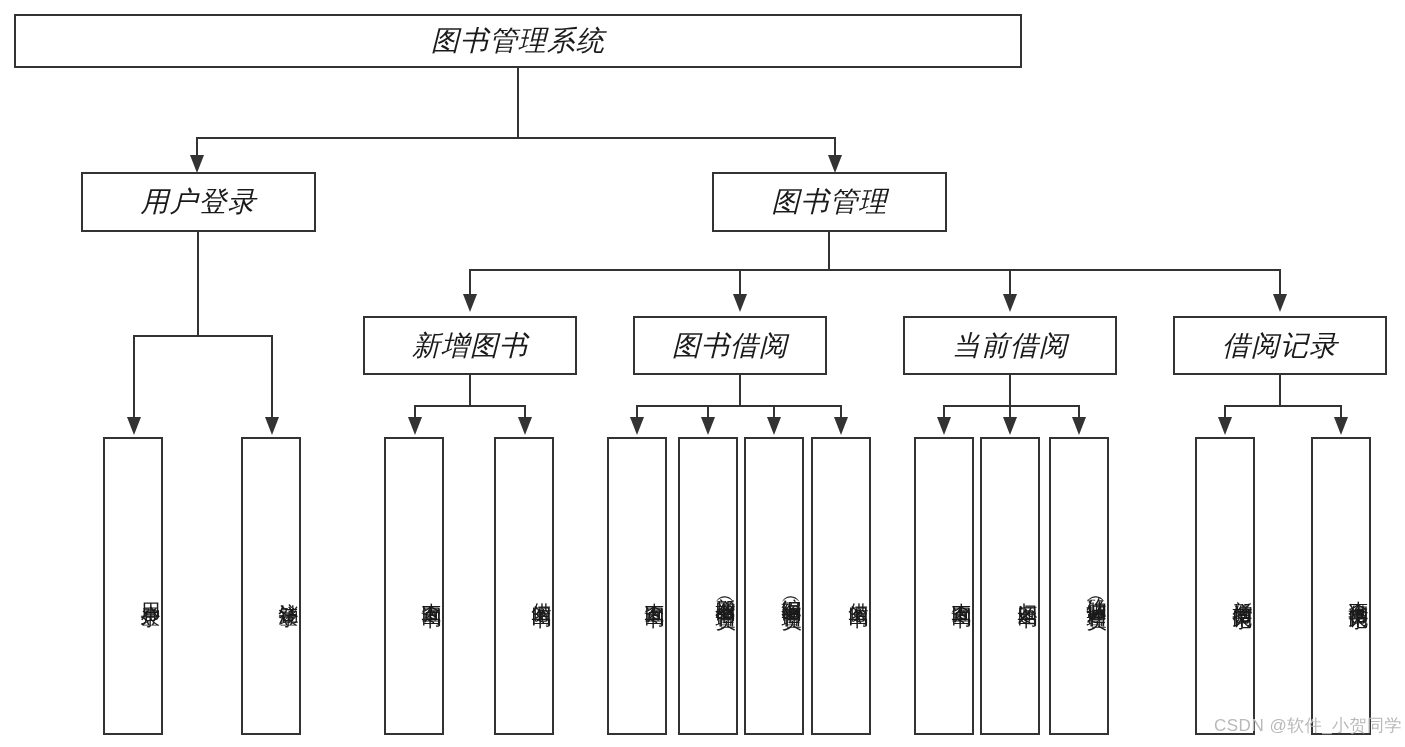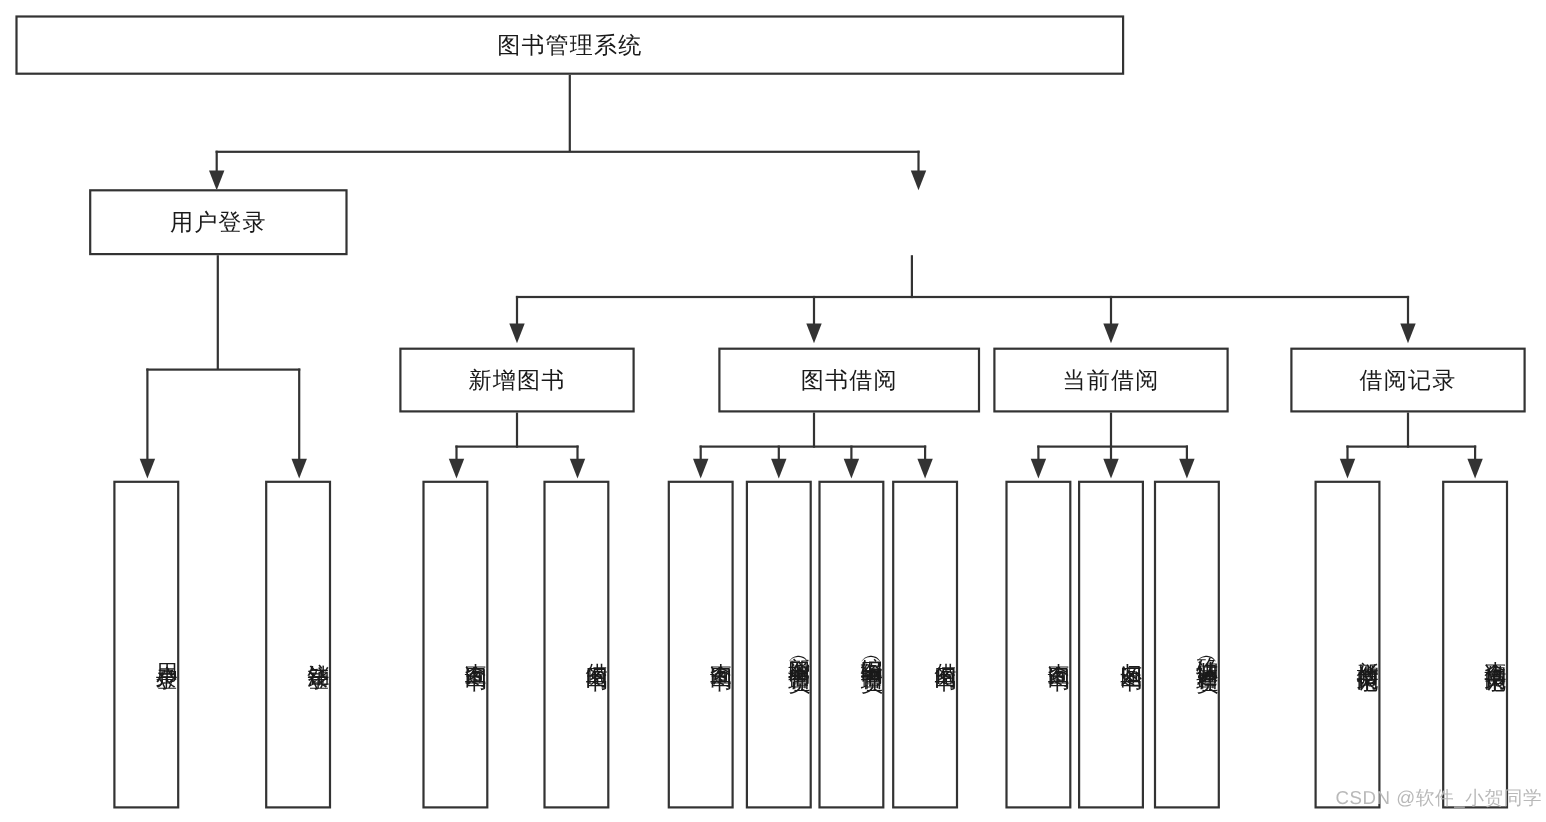--- a/index.html
+++ b/index.html
@@ -21,22 +21,23 @@
     position: absolute;
     box-sizing: border-box;
     border: 2px solid #333333;
     background: #ffffff;
     display: flex;
     align-items: center;
     justify-content: center;
     color: #1a1a1a;
   }
   .node.horiz {
-    font-size: 21px;
+    font-size: 28px;
     letter-spacing: 1px;
+    font-style: italic;
   }
   .node.vert {
     writing-mode: vertical-rl;
     text-orientation: upright;
     font-size: 20px;
     letter-spacing: 2px;
     padding-top: 10px;
     align-items: flex-start;
     justify-content: center;
     line-height: 1.05;
@@ -87,20 +88,23 @@
 
   <div class="vline" style="left:517px; top:68px; height:70px;"></div>
   <div class="hline" style="left:196px; top:137px; width:640px;"></div>
   <div class="vline" style="left:196px; top:137px; height:20px;"></div>
   <div class="vline" style="left:834px; top:137px; height:20px;"></div>
   <div class="arrow" style="left:190px; top:155px;"></div>
   <div class="arrow" style="left:828px; top:155px;"></div>
 
   <div class="node horiz" style="left:81px; top:172px; width:235px; height:60px;">
     <span>用户登录</span>
+  </div>
+  <div class="node horiz" style="left:712px; top:172px; width:235px; height:60px;">
+    <span>图书管理</span>
   </div>
 
   <div class="vline" style="left:197px; top:232px; height:104px;"></div>
   <div class="hline" style="left:133px; top:335px; width:140px;"></div>
   <div class="vline" style="left:133px; top:335px; height:84px;"></div>
   <div class="vline" style="left:271px; top:335px; height:84px;"></div>
   <div class="arrow" style="left:127px; top:417px;"></div>
   <div class="arrow" style="left:265px; top:417px;"></div>
 
   <div class="vline" style="left:828px; top:232px; height:39px;"></div>
@@ -110,21 +114,21 @@
   <div class="vline" style="left:1009px; top:269px; height:26px;"></div>
   <div class="vline" style="left:1279px; top:269px; height:26px;"></div>
   <div class="arrow" style="left:463px; top:294px;"></div>
   <div class="arrow" style="left:733px; top:294px;"></div>
   <div class="arrow" style="left:1003px; top:294px;"></div>
   <div class="arrow" style="left:1273px; top:294px;"></div>
 
   <div class="node horiz" style="left:363px; top:316px; width:214px; height:59px;">
     <span>新增图书</span>
   </div>
-  <div class="node horiz" style="left:653px; top:316px; width:238px; height:59px;align-items:center;">
+  <div class="node horiz" style="left:633px; top:316px; width:194px; height:59px;align-items:center;">
     <span>图书借阅</span>
   </div>
   <div class="node horiz" style="left:1173px; top:316px; width:214px; height:59px;">
     <span>借阅记录</span>
   </div>
   <div class="node horiz" style="left:903px; top:316px; width:214px; height:59px;">
     <span>当前借阅</span>
   </div>
 
   <div class="vline" style="left:469px; top:375px; height:32px;"></div>

